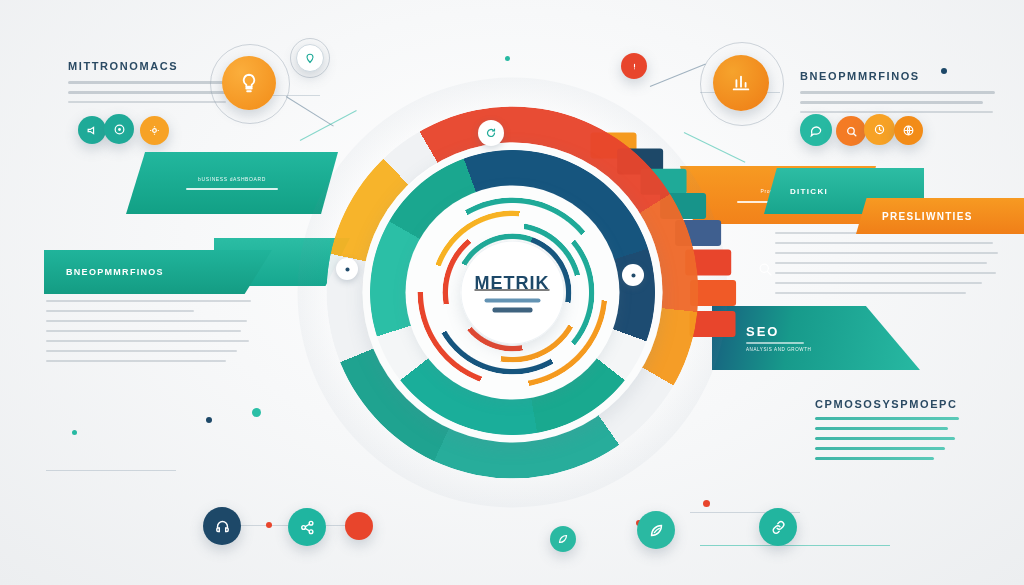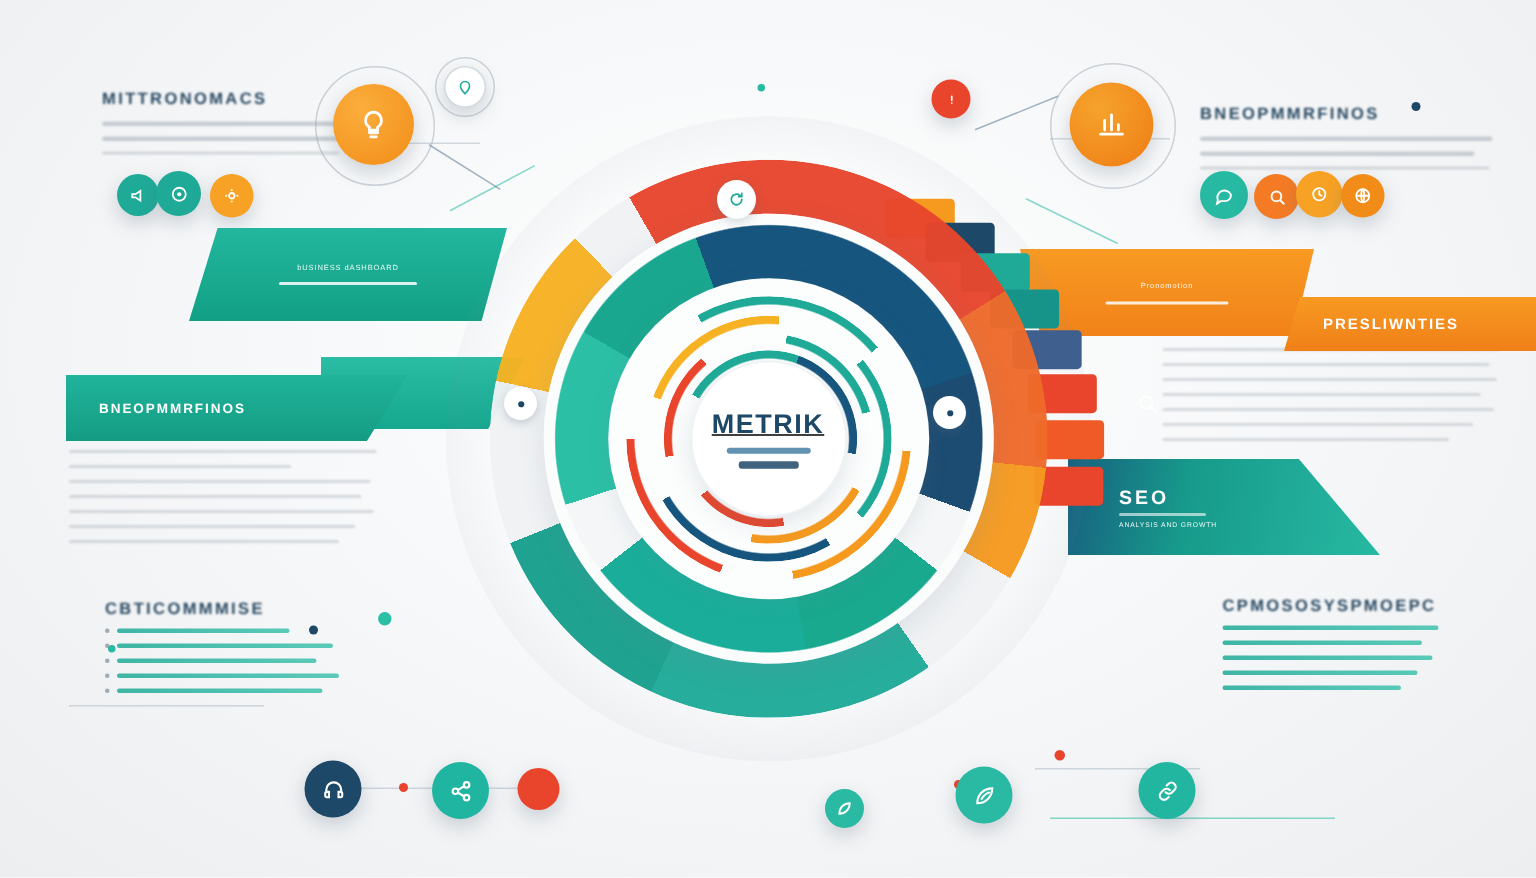--- a/index.html
+++ b/index.html
@@ -286,45 +286,20 @@
     <svg width="22" height="22" viewBox="0 0 24 24" fill="none" stroke="#fff" stroke-width="2" stroke-linecap="round">
         <path d="M4 19h16M7 16V9M12 16V5M17 16v-4"></path>
       </svg>
   </div>
   <div class="badge" style="left:621px;top:53px;width:26px;height:26px;background:#e8452c;">
     <svg width="11" height="11" viewBox="0 0 24 24" fill="none" stroke="#fff" stroke-width="2.4" stroke-linecap="round">
         <path d="M12 7v6M12 17h.01"></path>
       </svg>
   </div>
 
-  <div class="corner" id="bl-block">
-    <div class="heading">CBTICOMMMISE</div>
-    <div>
-      <div class="barrow">
-          <span class="bullet"></span>
-          <span class="bar" style="width:62%"></span>
-        </div>
-      <div class="barrow">
-          <span class="bullet"></span>
-          <span class="bar" style="width:78%"></span>
-        </div>
-      <div class="barrow">
-          <span class="bullet"></span>
-          <span class="bar" style="width:72%"></span>
-        </div>
-      <div class="barrow">
-          <span class="bullet"></span>
-          <span class="bar" style="width:80%"></span>
-        </div>
-      <div class="barrow">
-          <span class="bullet"></span>
-          <span class="bar" style="width:74%"></span>
-        </div>
-    </div>
-  </div>
 
   <div class="corner" id="br-block">
     <div class="heading">CPMOSOSYSPMOEPC</div>
     <div>
       <div class="barrow">
           <span class="bar" style="width:80%"></span>
         </div>
       <div class="barrow">
           <span class="bar" style="width:74%"></span>
         </div>
@@ -376,20 +351,23 @@
 
   <div class="banner" id="banner-presentaties">
     <span class="bn-label">BNEOPMMRFINOS</span>
   </div>
 
   <div class="banner" id="banner-orange">
     <span class="tinytext">Pronomotion</span>
     <span class="bn-rule" style="width:82px;"></span>
   </div>
 
+  <div class="banner" id="banner-teal-right">
+    <span class="bn-label" style="font-size:8px;">DITICKI</span>
+  </div>
 
   <div class="banner" id="banner-niesguminnc">
     <span class="bn-label" style="font-size:10px;">PRESLIWNTIES</span>
   </div>
 
   <div class="banner" id="banner-seo">
     <span class="bn-label" style="font-size:13px;letter-spacing:2px;filter:blur(.25px);">SEO</span>
     <span class="bn-rule" style="width:58px;opacity:.7;"></span>
     <span class="tinytext" style="font-size:4.5px;">ANALYSIS AND GROWTH</span>
   </div>

